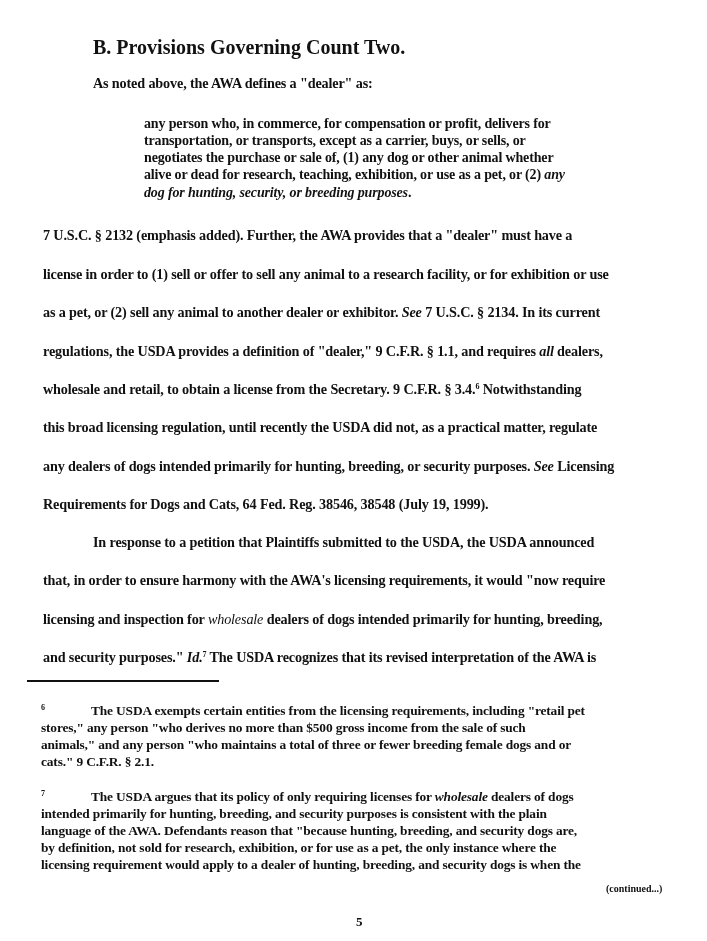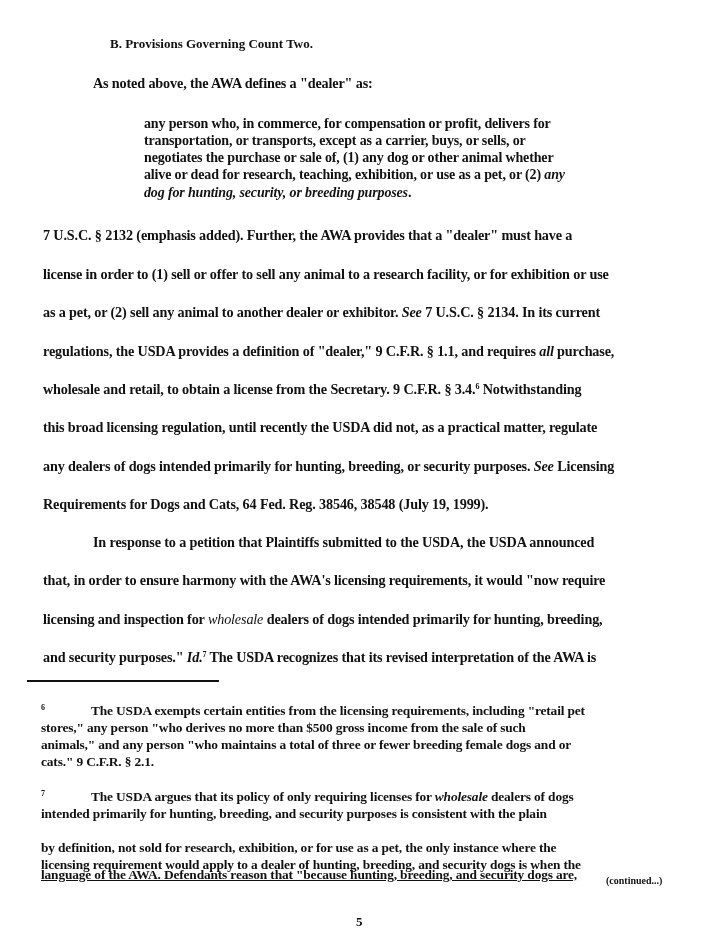--- a/index.html
+++ b/index.html
@@ -1,27 +1,27 @@
 <!DOCTYPE html>
 <html><head>
 <meta charset="utf-8">
 <style>
   html, body { margin: 0; padding: 0; background: #ffffff; }
   body { width: 707px; height: 941px; position: relative; overflow: hidden;
          font-family: "Liberation Serif", "DejaVu Serif", serif; color: #111; }
   .abs { position: absolute; white-space: nowrap; }
-  .heading { left: 110px; top: 36px; font-size: 13px; font-weight: bold; }
+  .heading { left: 93px; top: 36px; font-size: 20px; font-weight: bold; }
   .body-line { font-size: 14.2px; font-weight: 600; letter-spacing: -0.15px; }
   .quote-line { font-size: 14px; font-weight: 600; letter-spacing: -0.15px; }
   .fn-line { font-size: 13.4px; font-weight: 600; letter-spacing: -0.15px; }
   i { font-style: italic; }
   sup { font-size: 8px; vertical-align: 5px; }
   .rule { left: 27px; top: 680px; width: 192px; height: 2px; background: #111; }
   .fn-mark { font-size: 8px; font-weight: bold; }
-  .continued { font-size: 10px; font-weight: bold; }
+  .continued { font-size: 10px; font-weight: bold; margin-top: 8px; }
   .page-num { left: 356px; top: 914px; font-size: 13px; font-weight: bold; }
 </style>
 </head>
 <body>
 
 <div>
 
   <div class="abs heading">B.  Provisions Governing Count Two.</div>
 
   <div class="abs body-line" style="left:93px; top:75px;">As noted above, the AWA defines a "dealer" as:</div>
@@ -31,21 +31,21 @@
     <div class="abs quote-line" style="left:144px; top:133px;">transportation, or transports, except as a carrier, buys, or sells, or</div>
     <div class="abs quote-line" style="left:144px; top:150px;">negotiates the purchase or sale of, (1) any dog or other animal whether</div>
     <div class="abs quote-line" style="left:144px; top:167px;"><span>alive or dead for research, teaching, exhibition, or use as a pet, or (2)</span> <i>any</i></div>
     <div class="abs quote-line" style="left:144px; top:185px;"><i>dog for hunting, security, or breeding purposes</i><span>.</span></div>
   </div>
 
   <div>
     <div class="abs body-line" style="left:43px; top:227px;">7 U.S.C. § 2132 (emphasis added).   Further, the AWA provides that a "dealer" must have a</div>
     <div class="abs body-line" style="left:43px; top:266px;">license in order to (1) sell or offer to sell any animal to a research facility, or for exhibition or use</div>
     <div class="abs body-line" style="left:43px; top:304px;"><span>as a pet, or (2) sell any animal to another dealer or exhibitor.  </span><i>See</i><span> 7 U.S.C. § 2134.  In its current</span></div>
-    <div class="abs body-line" style="left:43px; top:343px;"><span>regulations, the USDA provides a definition of "dealer," 9 C.F.R. § 1.1, and requires </span><i>all</i><span> purchase,</span></div>
+    <div class="abs body-line" style="left:43px; top:343px;"><span>regulations, the USDA provides a definition of "dealer," 9 C.F.R. § 1.1, and requires </span><i>all</i><span> dealers,</span></div>
     <div class="abs body-line" style="left:43px; top:381px;"><span>wholesale and retail, to obtain a license from the Secretary.  9 C.F.R. § 3.4.</span><sup>6</sup><span> Notwithstanding</span></div>
     <div class="abs body-line" style="left:43px; top:419px;">this broad licensing regulation, until recently the USDA did not, as a practical matter, regulate</div>
     <div class="abs body-line" style="left:43px; top:458px;"><span>any dealers of dogs intended primarily for hunting, breeding, or security purposes.  </span><i>See</i><span> Licensing</span></div>
     <div class="abs body-line" style="left:43px; top:496px;">Requirements for Dogs and Cats, 64 Fed. Reg. 38546, 38548 (July 19, 1999).</div>
   </div>
 
   <div>
     <div class="abs body-line" style="left:93px; top:534px;">In response to a petition that Plaintiffs submitted to the USDA, the USDA announced</div>
     <div class="abs body-line" style="left:43px; top:572px;">that, in order to ensure harmony with the AWA's licensing requirements, it would "now require</div>
     <div class="abs body-line" style="left:43px; top:611px;"><span>licensing and inspection for </span><i style="font-weight:normal">wholesale</i><span> dealers of dogs intended primarily for hunting, breeding,</span></div>
@@ -59,20 +59,20 @@
     <div class="abs fn-line" style="left:91px; top:703px;font-family:Liberation Serif, serif;">The USDA exempts certain entities from the licensing requirements, including "retail pet</div>
     <div class="abs fn-line" style="left:41px; top:720px;">stores," any person "who derives no more than $500 gross income from the sale of such</div>
     <div class="abs fn-line" style="left:41px; top:737px;">animals," and any person "who maintains a total of three or fewer breeding female dogs and or</div>
     <div class="abs fn-line" style="left:41px; top:754px;">cats."  9 C.F.R. § 2.1.</div>
   </div>
 
   <div>
     <div class="abs fn-mark" style="left:41px; top:789px;">7</div>
     <div class="abs fn-line" style="left:91px; top:789px;"><span>The USDA argues that its policy of only requiring licenses for </span><i>wholesale</i><span> dealers of dogs</span></div>
     <div class="abs fn-line" style="left:41px; top:806px;">intended primarily for hunting, breeding, and security purposes is consistent with the plain</div>
-    <div class="abs fn-line" style="left:41px; top:867px;text-decoration:underline;">language of the AWA.  Defendants reason that "because hunting, breeding, and security dogs are,</div>
+    <div class="abs fn-line" style="left:41px; top:823px;">language of the AWA.  Defendants reason that "because hunting, breeding, and security dogs are,</div>
     <div class="abs fn-line" style="left:41px; top:840px;">by definition, not sold for research, exhibition, or for use as a pet, the only instance where the</div>
     <div class="abs fn-line" style="left:41px; top:857px;">licensing requirement would apply to a dealer of hunting, breeding, and security dogs is when the</div>
     <div class="abs continued" style="left:606px; top:875px;">(continued...)</div>
   </div>
 
   <div class="abs page-num">5</div>
 </div>
 
 </body></html>

